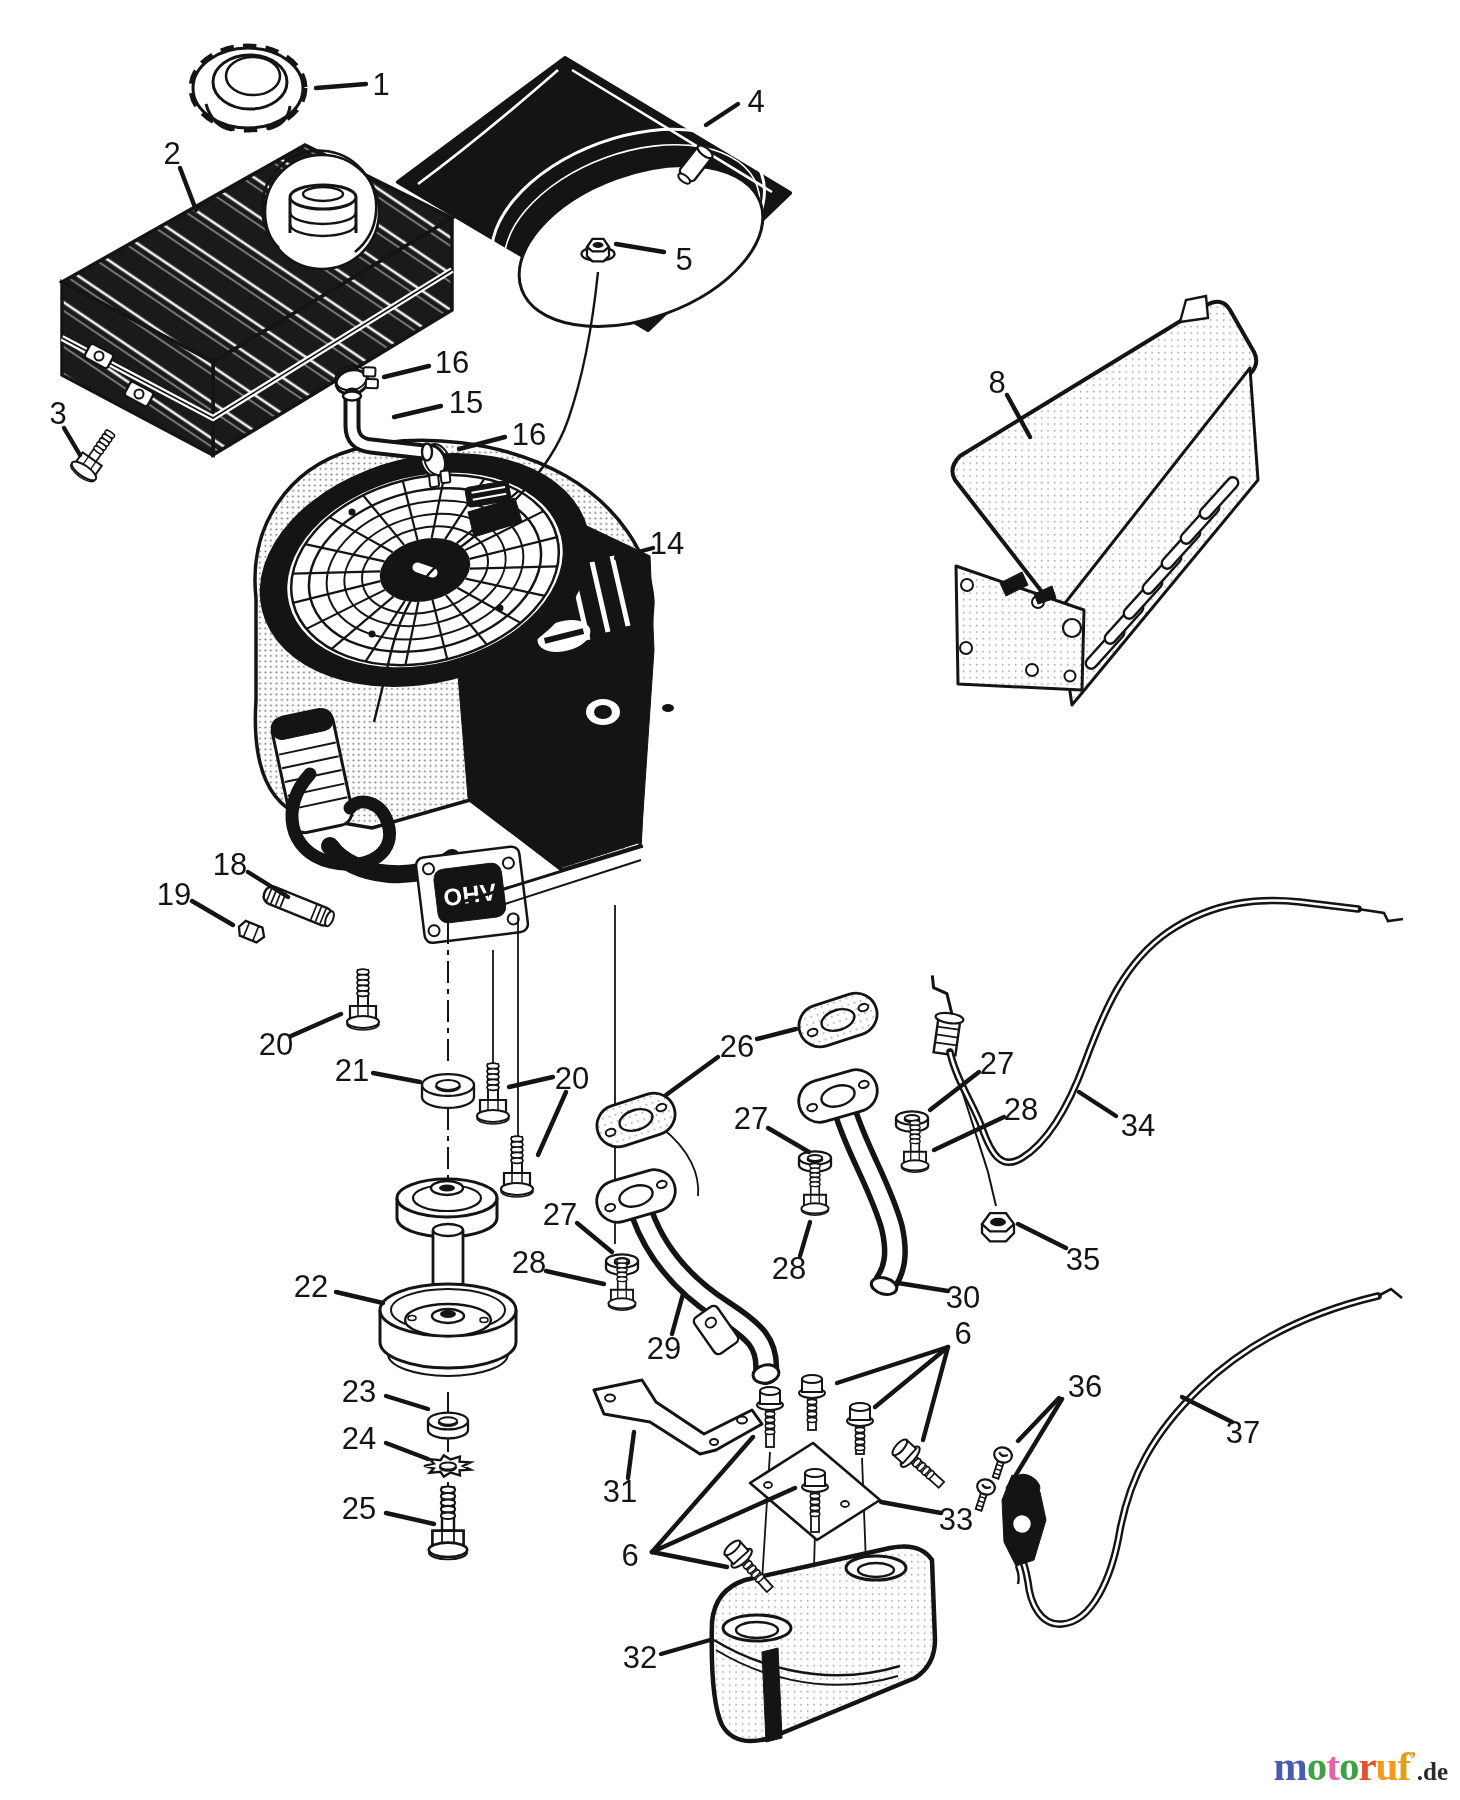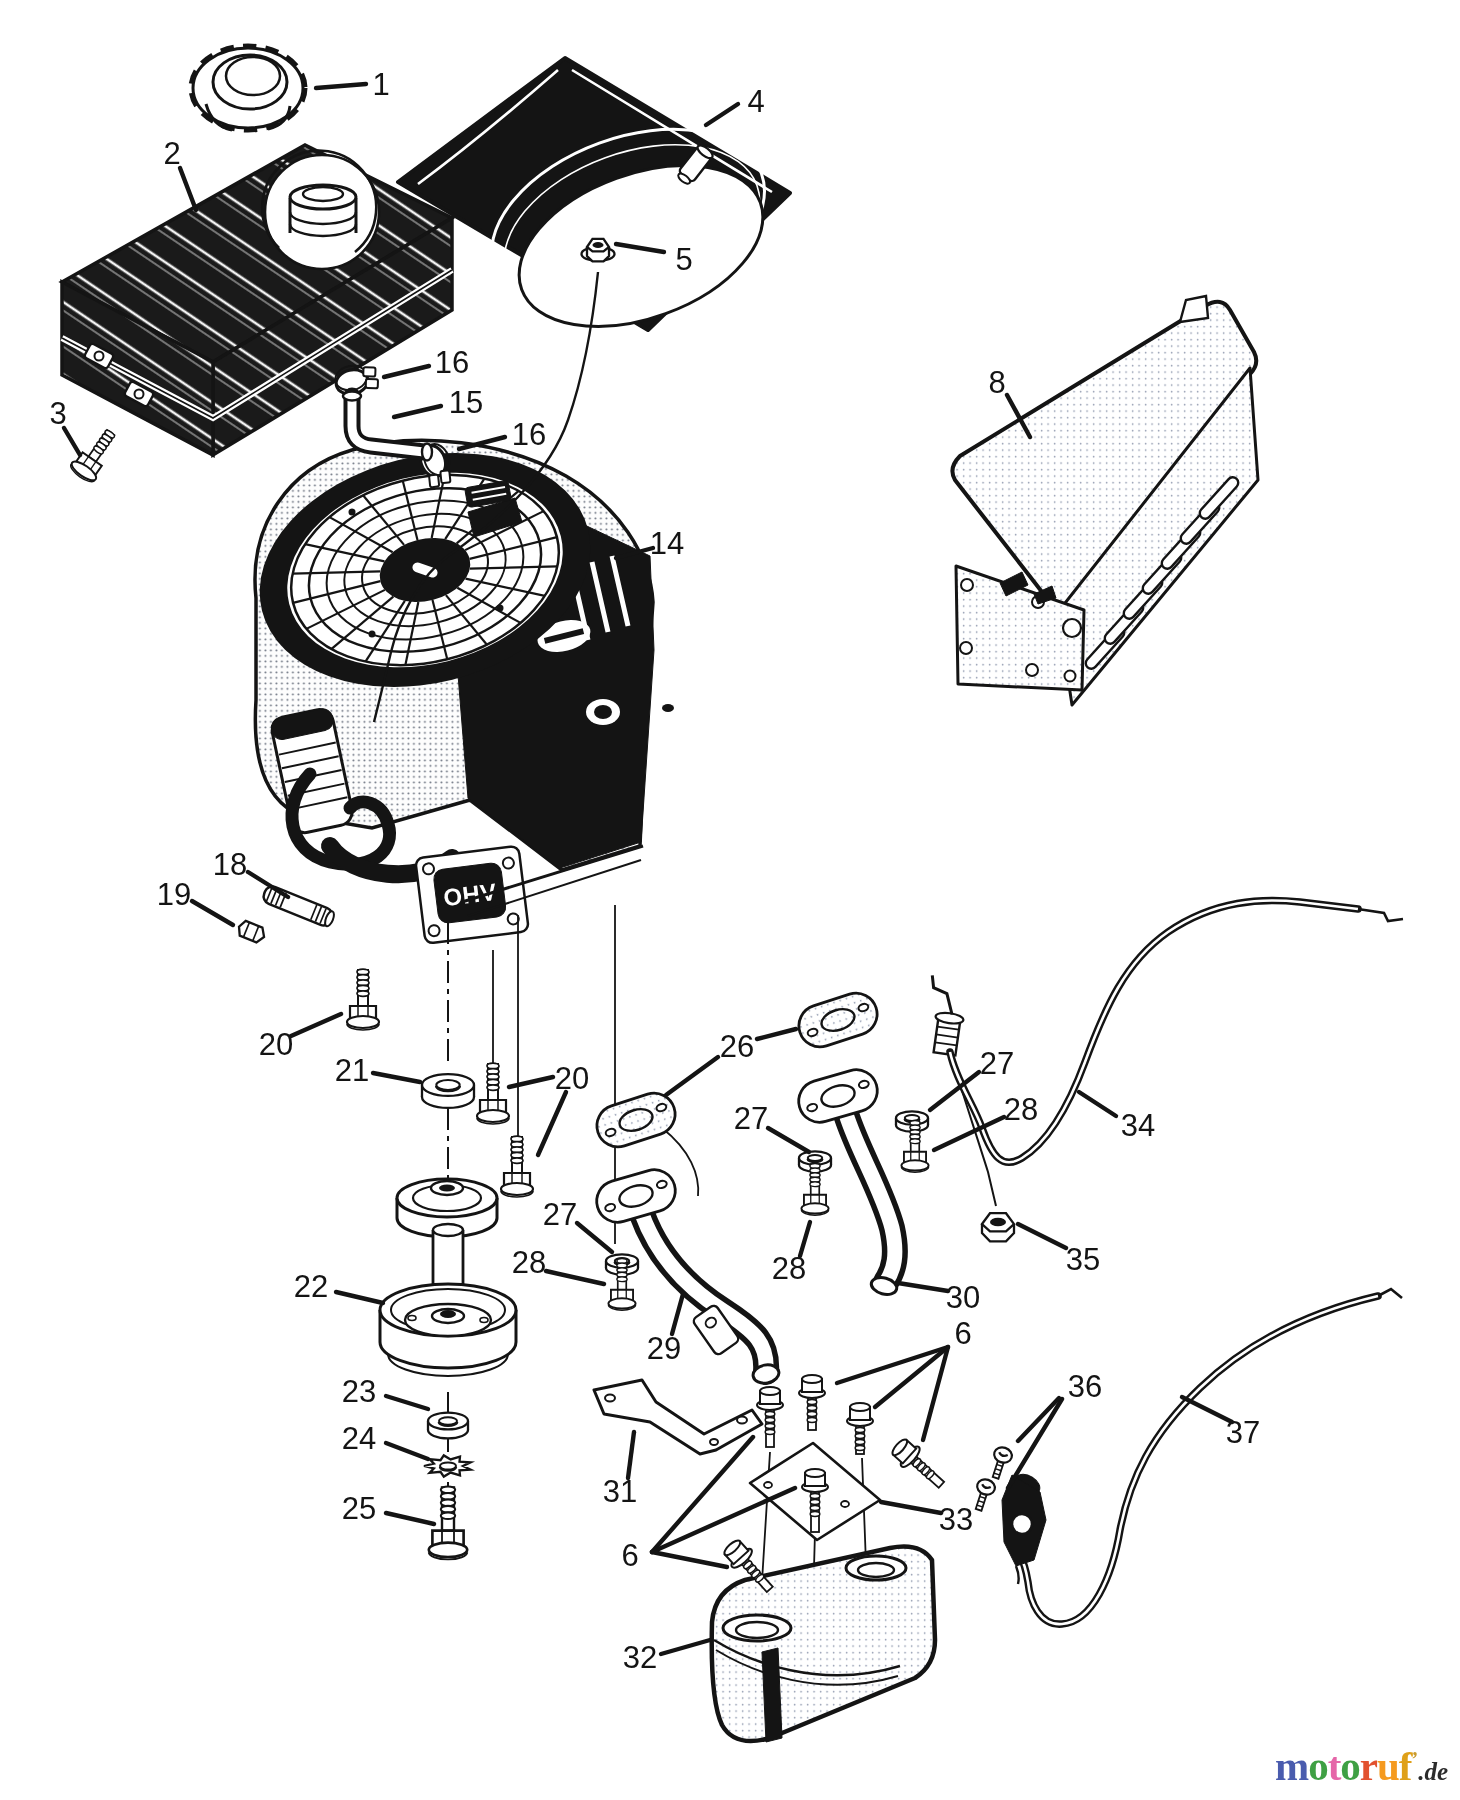--- a/index.html
+++ b/index.html
@@ -6,21 +6,21 @@
   .stage{position:relative;width:1460px;height:1800px;background:#ffffff;overflow:hidden;
          font-family:"Liberation Sans",sans-serif;}
   svg{position:absolute;left:0;top:0;}
   .ln{stroke:#141414;fill:none;}
   .wf{fill:#ffffff;stroke:#141414;}
   .bf{fill:#141414;stroke:#141414;}
   .callout-label{font-family:"Liberation Sans",sans-serif;font-size:31px;fill:#141414;}
   .logo{position:absolute;left:1140px;top:1742px;width:308px;text-align:right;
         font-family:"Liberation Serif",serif;font-weight:bold;font-size:41px;letter-spacing:-1px;
         white-space:nowrap;}
-  .logo .suffix{font-size:25px;font-weight:bold;color:#2b2b2b;letter-spacing:0;font-style:italic;}
+  .logo .suffix{font-size:25px;font-weight:bold;color:#2b2b2b;letter-spacing:0;}
   .logo .tick{font-size:20px;color:#c99b2e;vertical-align:14px;letter-spacing:0;}
 </style>
 </head>
 <body>
 
 <div class="stage">
 <svg id="dwg" width="1460" height="1800" viewBox="0 0 1460 1800">
   <defs>
     <pattern id="hatch" width="30" height="30" patternUnits="userSpaceOnUse" patternTransform="rotate(34)">
       <rect width="30" height="30" fill="#1a1a1a"></rect>

